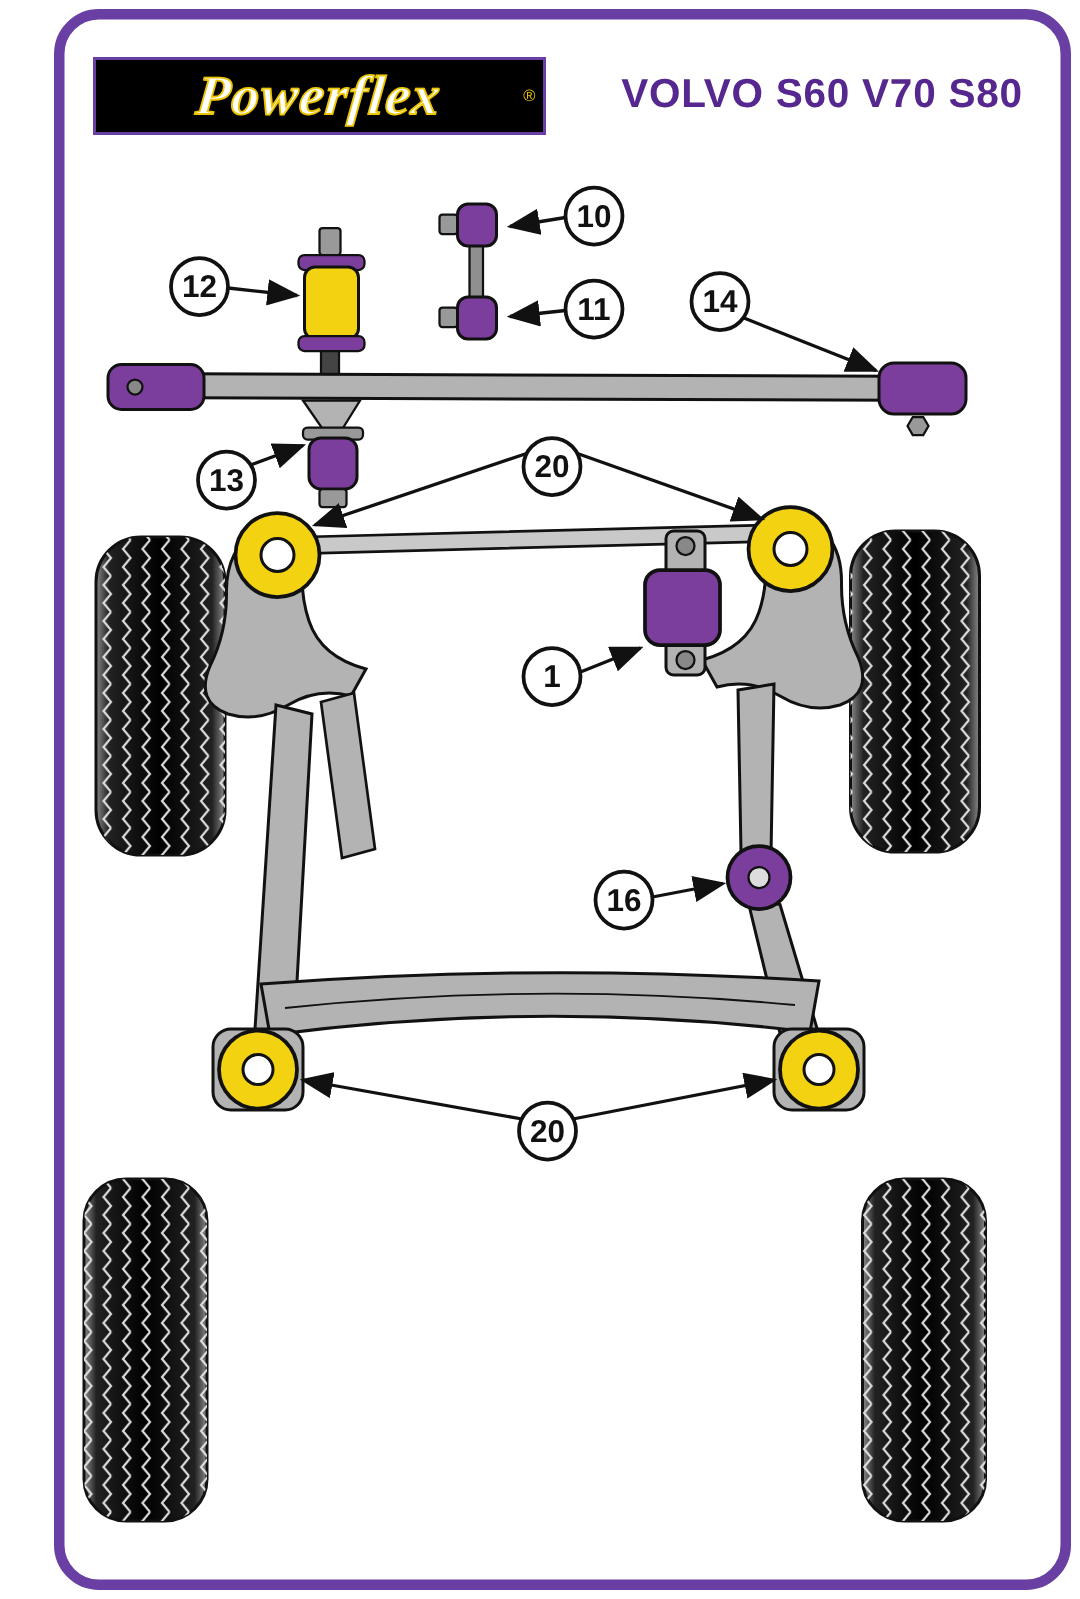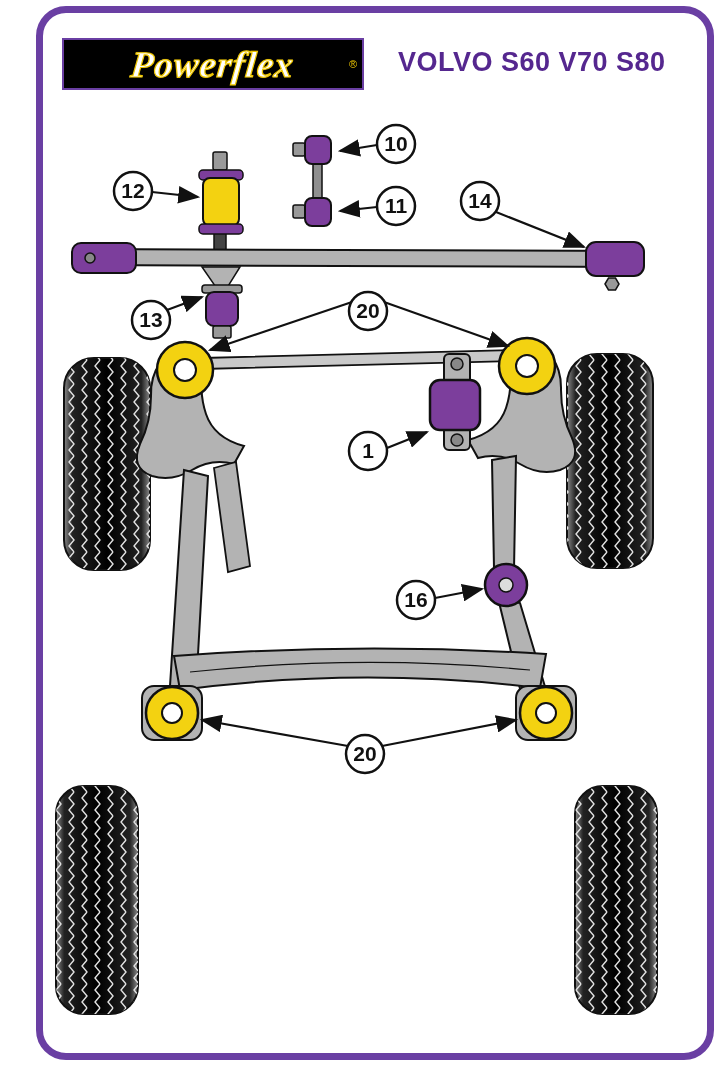--- a/index.html
+++ b/index.html
@@ -9,21 +9,21 @@
          border:7px solid var(--frame_purple,#6a3fa3);border-radius:30px;box-sizing:content-box;}
   .logo-box{position:absolute;left:62px;top:38px;width:298px;height:48px;
             background:var(--logo_bg,#000);border:2px solid var(--frame_purple,#6a3fa3);
             display:flex;align-items:center;justify-content:center;}
   .logo-text{font-family:"Liberation Serif",serif;font-style:italic;font-weight:bold;
              font-size:37px;line-height:1;color:#ffffff;letter-spacing:1px;
              -webkit-text-stroke:1.2px var(--logo_yellow,#edc500);
              text-shadow:0 0 1px var(--logo_yellow,#edc500);transform:skewX(-6deg);}
   .logo-reg{position:absolute;right:5px;top:50%;transform:translateY(-50%);
             color:var(--logo_yellow,#edc500);font-size:11px;font-family:"Liberation Sans",sans-serif;}
-  .model-title{position:absolute;left:398px;top:47px;width:300px;
+  .model-title{position:absolute;left:398px;top:47px;width:300px;text-align:center;
                font-weight:bold;font-size:27px;letter-spacing:0.5px;
                color:var(--title_purple,#55278f);}
   svg{position:absolute;left:0;top:0;}
   .fill-purple{fill:var(--part_purple,#7c3e9c);}
   .fill-yellow{fill:var(--bushing_yellow,#f3d211);}
   .fill-gray{fill:var(--metal_gray,#b3b3b3);}
   .fill-lgray{fill:var(--metal_gray_light,#c9c9c9);}
   .fill-steel{fill:#8f8f8f;}
   .fill-dark{fill:#444444;}
   .fill-white{fill:#ffffff;}

